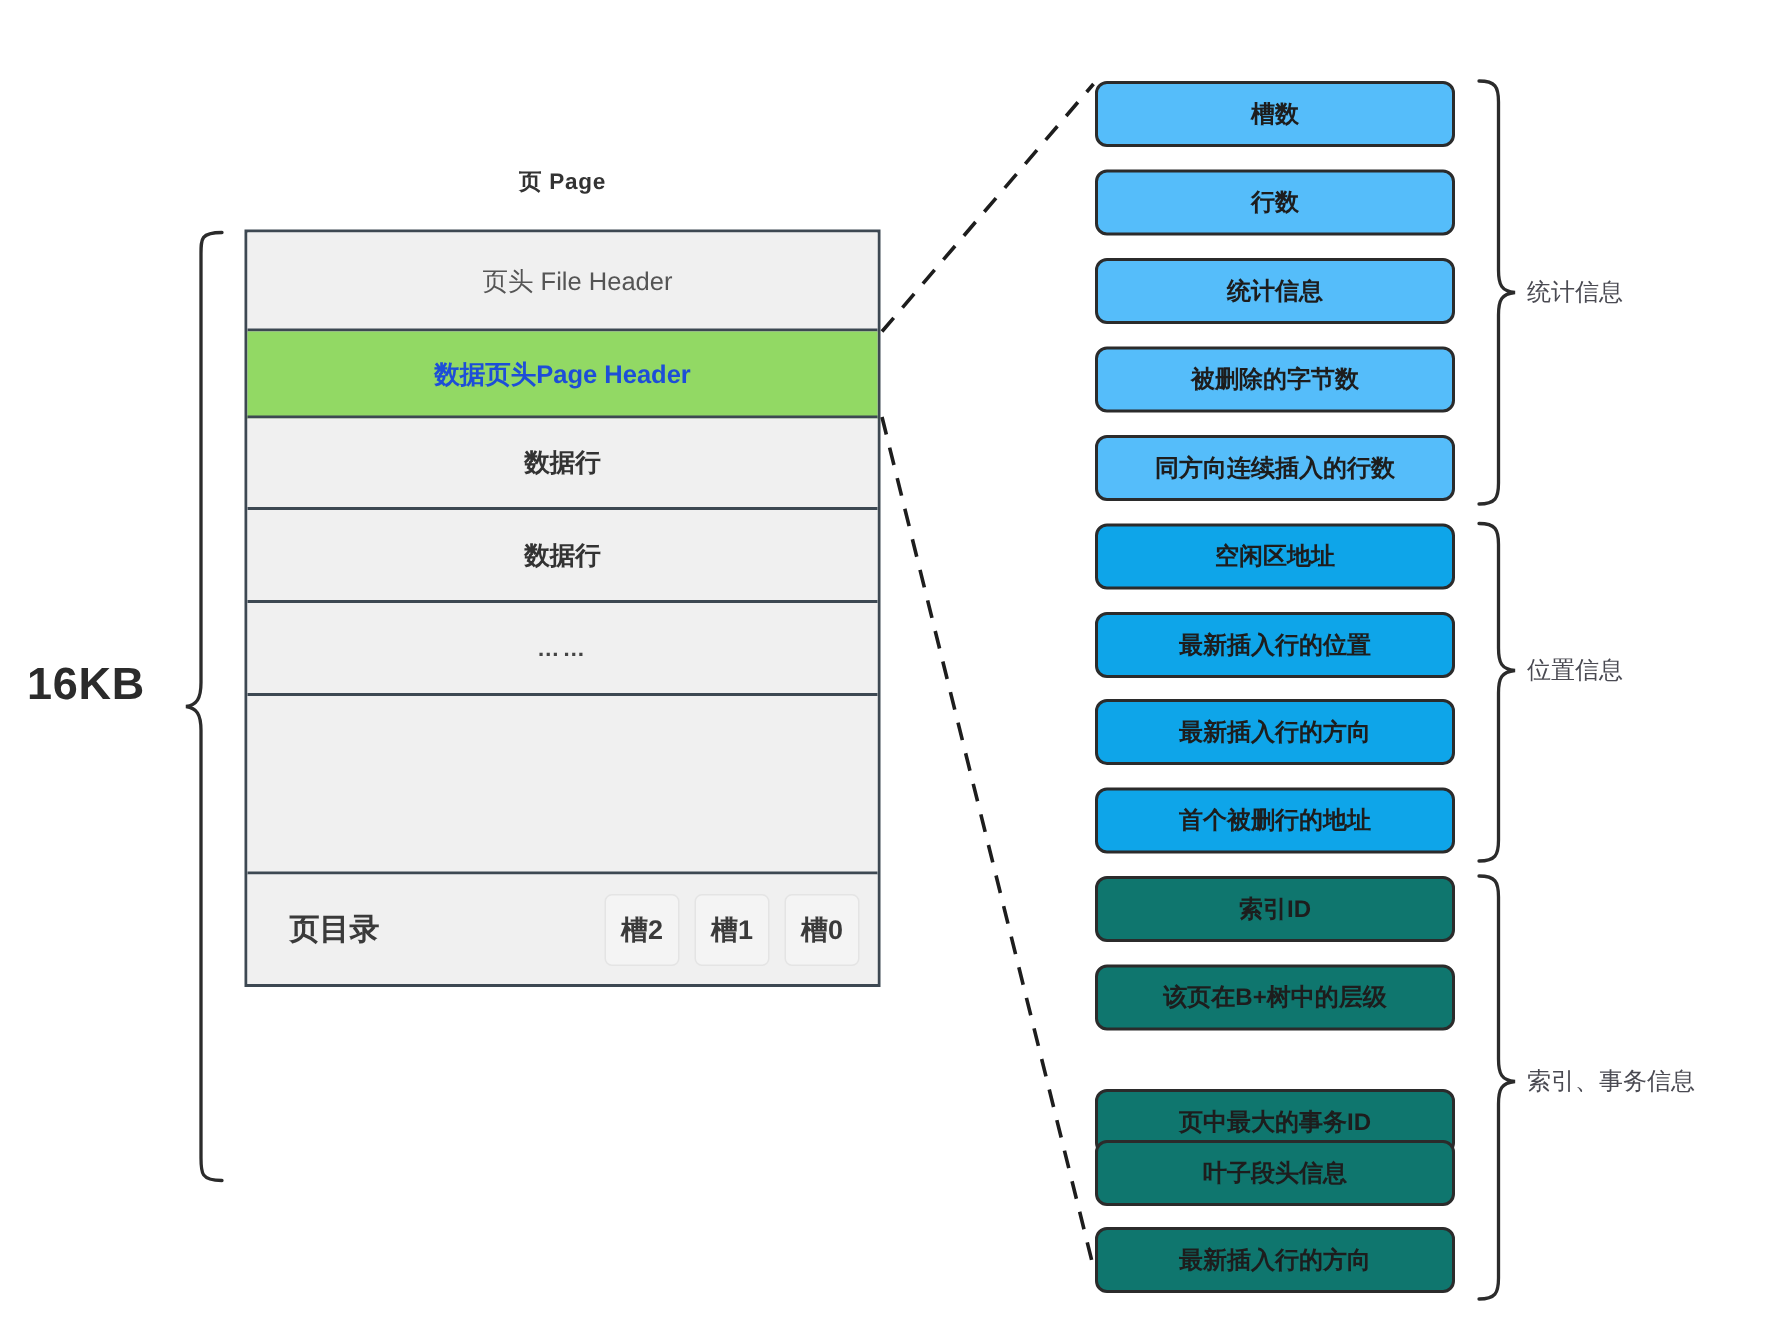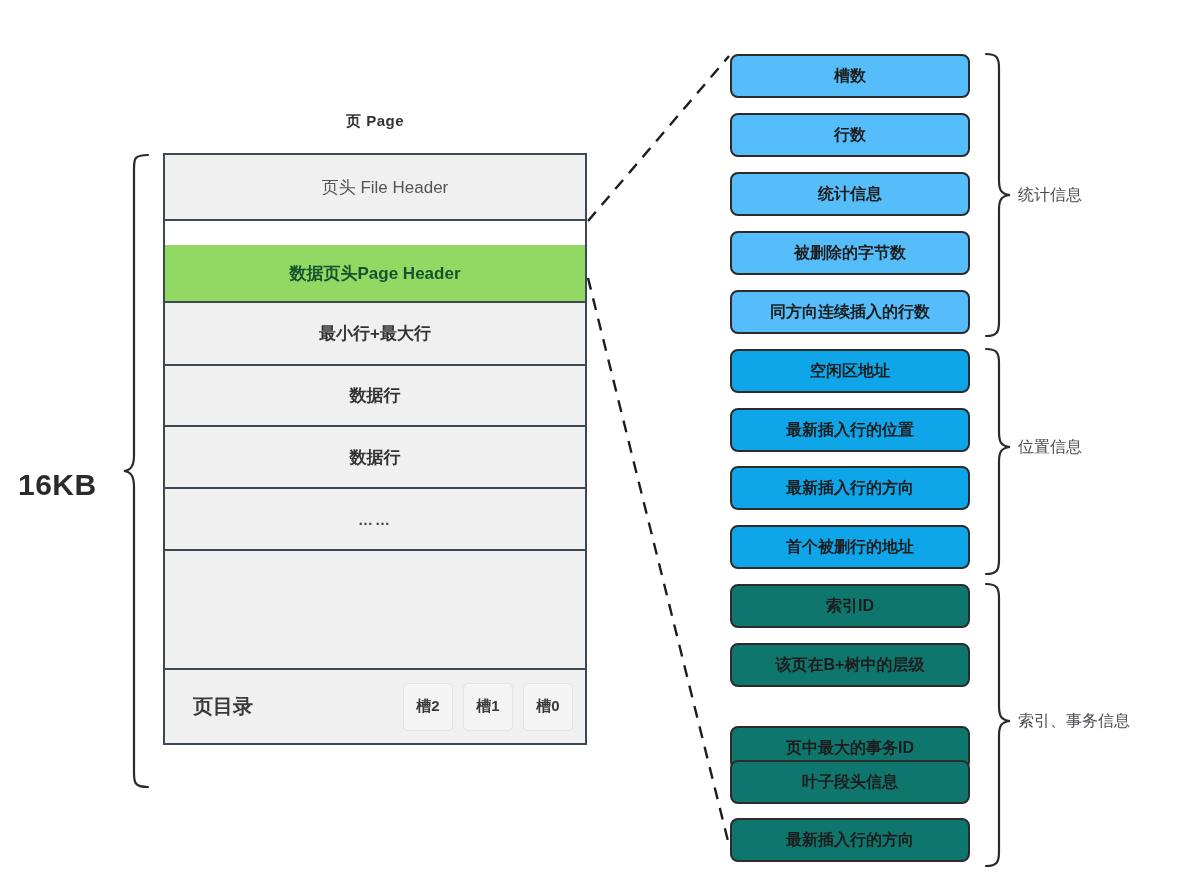--- a/index.html
+++ b/index.html
@@ -42,21 +42,21 @@
     border-bottom: 2px solid #3d4852;
     display: flex;
     align-items: center;
     justify-content: center;
     color: #333333;
     font-size: 17px;
   }
   .page-row:last-child { border-bottom: none; }
   .page-row.light  { color: #555555; font-weight: normal; padding-left: 20px; }
   .page-row.bold   { font-weight: bold; color: #333333; }
-  .page-row.green  { background: #92d964; font-weight: bold; color: #14532d; margin-top: 24px; }
+  .page-row.green  { background: #92d964; font-weight: bold; color: #1d4ed8; }
   .page-row.dots   { color: #444444; font-size: 15px; letter-spacing: 2px; font-weight: bold; }
   .page-row.blank  { }
 
   .dir-row {
     justify-content: flex-start;
     padding: 16px 14px;
     position: relative;
   }
   .dir-label {
     font-size: 20px;
@@ -74,35 +74,34 @@
   }
   .slot {
     width: 48px;
     height: 46px;
     background: #f4f4f4;
     border: 1px solid #e4e4e4;
     border-radius: 5px;
     display: flex;
     align-items: center;
     justify-content: center;
-    font-size: 15px;
+    font-size: 18px;
     font-weight: bold;
     color: #3a3a3a;
   }
 
   
   #kb-label {
     position: absolute;
     left: 18px;
     top: 440px;
     font-size: 30px;
     font-weight: bold;
     color: #2b2b2b;
     letter-spacing: 0.5px;
-    margin-top: 28px;
   }
 
   
   .rbox {
     position: absolute;
     left: 730px;
     width: 240px;
     height: 44px;
     border: 2px solid #2b2b2b;
     border-radius: 8px;
@@ -138,23 +137,20 @@
 <body>
 
 <div id="page-title">页 Page</div>
 
 <div id="page-table">
   <div class="page-row light" style="height:66px">
     <span>页头 File Header</span>
   </div>
   <div class="page-row green" style="height:58px">
     <span>数据页头Page Header</span>
-  </div>
-  <div class="page-row bold" style="height:63px">
-    <span>最小行+最大行</span>
   </div>
   <div class="page-row bold" style="height:61px">
     <span>数据行</span>
   </div>
   <div class="page-row bold" style="height:62px">
     <span>数据行</span>
   </div>
   <div class="page-row dots" style="height:62px">
     <span>……</span>
   </div>

